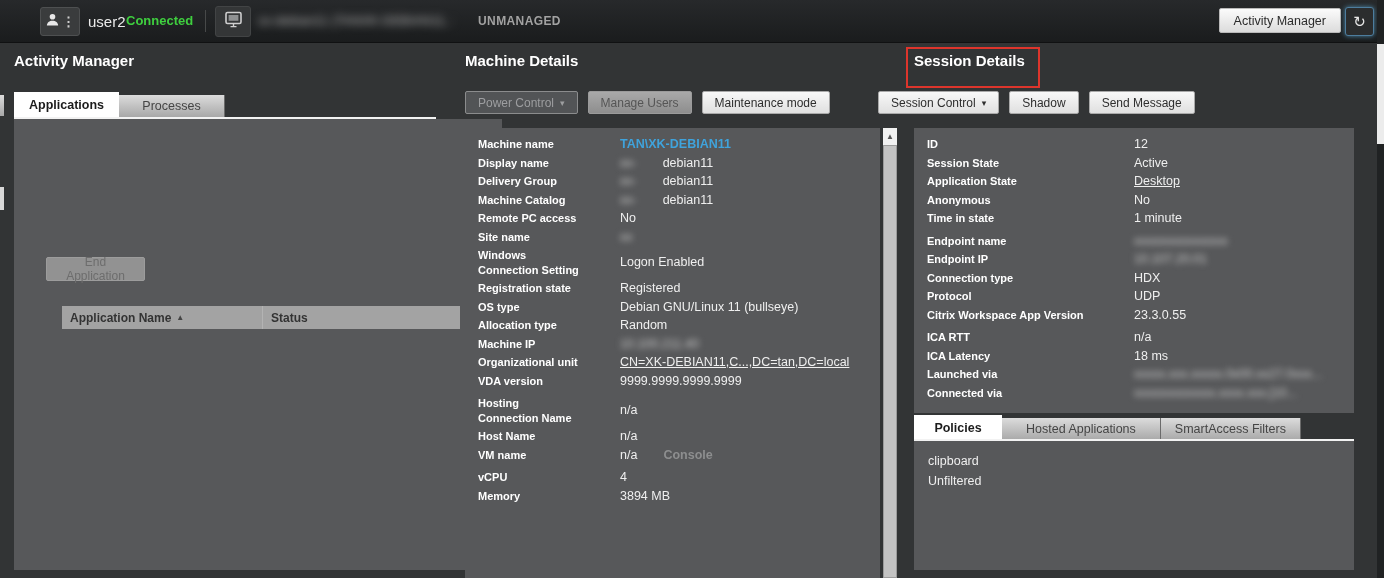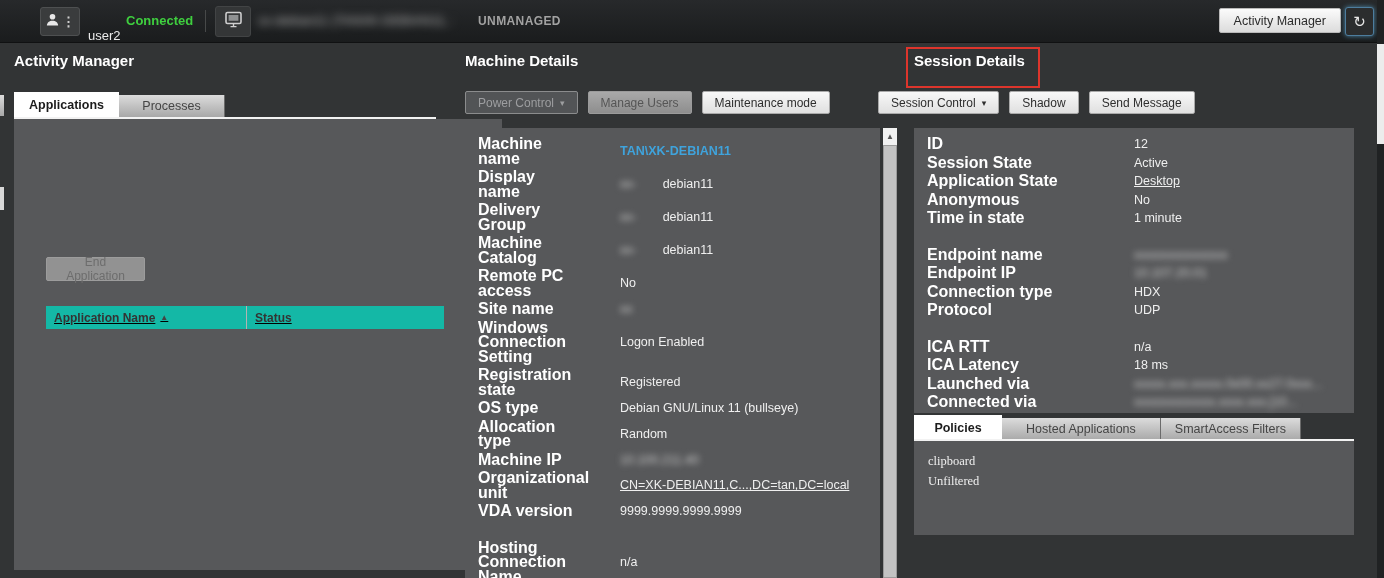--- a/index.html
+++ b/index.html
@@ -4,21 +4,21 @@
 <style>
   html,body{margin:0;padding:0;background:#323435;}
   #app{position:relative;width:1384px;height:578px;overflow:hidden;
        font-family:"Liberation Sans",sans-serif;background:#323435;-webkit-font-smoothing:antialiased;}
   
   .topbar{position:absolute;left:0;top:0;width:1384px;height:42px;
           background:linear-gradient(#27292b,#1a1c1d);border-bottom:1px solid #101112;}
   .user-btn{position:absolute;left:40px;top:7px;width:38px;height:27px;border-radius:3px;
             background:#3a3c3d;border:1px solid #4e5051;display:flex;align-items:center;justify-content:center;gap:2px;cursor:pointer;}
   .user-btn .dots{color:#cfcfcf;font-size:13px;line-height:13px;font-weight:bold;}
-  .username{position:absolute;left:88px;top:28px;color:#eaeaea;font-size:13px;}
+  .username{position:absolute;left:88px;top:13px;color:#eaeaea;font-size:15px;}
   .conn-status{position:absolute;left:126px;top:13px;font-size:13px;font-weight:bold;}
   .tb-sep{position:absolute;left:205px;top:10px;width:1px;height:22px;background:#474949;}
   .monitor-btn{position:absolute;left:215px;top:6px;width:34px;height:29px;border-radius:3px;
                background:#343637;border:1px solid #424445;display:flex;align-items:center;justify-content:center;cursor:pointer;}
   .machine-smear{position:absolute;left:258px;top:13px;width:196px;color:#b5b5b5;font-size:13px;
                  filter:blur(4px);white-space:nowrap;overflow:hidden;}
   .unmanaged{position:absolute;left:478px;top:14px;color:#a2a2a2;font-size:12px;font-weight:bold;letter-spacing:.4px;}
   .am-btn{position:absolute;right:43px;top:8px;height:25px;padding:0 14px;font-size:12.5px;color:#2b2b2b;
           background:linear-gradient(#fbfbfb,#dcdcdc);border:1px solid #b9b9b9;border-radius:2px;cursor:pointer;
           font-family:"Liberation Sans",sans-serif;}
@@ -42,32 +42,32 @@
   .tab{height:22px;padding:0 0;display:flex;align-items:center;justify-content:center;
        background:linear-gradient(#dcdcdc,#a8a8a8);color:#454545;font-size:12.5px;cursor:pointer;
        border-right:1px solid #6b6b6b;}
   .tab.active{height:25px;background:#fff;color:#1c1c1c;font-weight:bold;border-right:none;text-align:center;}
   .tab-underline{position:absolute;height:2px;background:#f2f2f2;}
   
   .gbox{position:absolute;background:#57585a;}
   
   .kv{padding-top:7px;}
   .kv-row{display:flex;align-items:center;padding:2px 6px 2px 13px;line-height:14.5px;}
-  .kv-row.gap{margin-top:18px;}
-  .kv-label{color:#fff;font-weight:bold;font-size:16px;box-sizing:border-box;flex:0 0 auto;}
+  .kv-row.gap{margin-top:4px;}
+  .kv-label{color:#fff;font-weight:bold;font-size:11px;box-sizing:border-box;flex:0 0 auto;}
   .kv--m .kv-label{width:142px;padding-right:40px;}
   .kv--s .kv-label{width:207px;padding-right:14px;}
   .kv-value{color:#efefef;font-size:12.5px;display:flex;align-items:center;gap:26px;min-width:0;}
   .kv-value .val.link{color:#3fa3dc;font-weight:bold;cursor:pointer;}
   .kv-value .val.ulink{text-decoration:underline;cursor:pointer;}
   .kv-value .blur{filter:blur(3px);color:#c9c9c9;white-space:nowrap;}
   .kv-value .extra{color:#8d8e8f;font-weight:bold;cursor:default;}
   
   .end-app{position:absolute;left:32px;top:138px;width:99px;height:24px;font-size:12px;}
-  .grid-head{position:absolute;left:32px;top:187px;width:398px;height:23px;display:flex;background:#14b8a6;text-decoration:underline;}
+  .grid-head{position:absolute;left:48px;top:187px;width:398px;height:23px;display:flex;background:#a3a3a3;}
   .grid-head .cell{display:flex;align-items:center;padding-left:8px;font-size:12px;font-weight:bold;color:#333;box-sizing:border-box;}
   .grid-head .cell:first-child{width:201px;border-right:1px solid #b3b3b3;}
   .grid-head .sort{font-size:8px;margin-left:5px;color:#444;}
   .sliver{position:absolute;left:0;width:4px;}
   .sliver-tab{top:95px;height:21px;background:linear-gradient(#dcdcdc,#a8a8a8);}
   .sliver-head{top:187px;height:23px;background:#d8d8d8;}
   
   .mscroll{position:absolute;left:883px;top:128px;width:14px;height:450px;background:#9b9b9b;}
   .mscroll .up{position:absolute;left:0;top:0;width:14px;height:17px;background:#f1f1f1;color:#555;
                font-size:8px;display:flex;align-items:center;justify-content:center;cursor:pointer;}
@@ -363,20 +363,26 @@
           <div class="kv-value">
             <span class="val">HDX</span>
           </div>
         </div>
         <div class="kv-row">
           <div class="kv-label">Protocol</div>
           <div class="kv-value">
             <span class="val">UDP</span>
           </div>
         </div>
+        <div class="kv-row">
+          <div class="kv-label">Citrix Workspace App Version</div>
+          <div class="kv-value">
+            <span class="val">23.3.0.55</span>
+          </div>
+        </div>
         <div class="kv-row gap">
           <div class="kv-label">ICA RTT</div>
           <div class="kv-value">
             <span class="val">n/a</span>
           </div>
         </div>
         <div class="kv-row">
           <div class="kv-label">ICA Latency</div>
           <div class="kv-value">
             <span class="val">18 ms</span>
@@ -404,21 +410,21 @@
       </div>
       <div class="tab" style="min-width:88px;padding:0 24px;box-sizing:border-box;">
         <span>Hosted Applications</span>
       </div>
       <div class="tab" style="min-width:88px;padding:0 14px;box-sizing:border-box;">
         <span>SmartAccess Filters</span>
       </div>
     </div>
   <div class="tab-underline" style="left:914px;top:439px;width:440px;"></div>
 
-  <div class="gbox" style="left:914px;top:441px;width:440px;height:94px;font-family:Liberation Serif, serif;">
+  <div class="gbox" style="left:914px;top:441px;width:440px;height:129px;">
     <div class="plist">
 
     <div class="policy-item">
           <span>clipboard</span>
         </div>
         <div class="policy-item">
           <span>Unfiltered</span>
         </div>
       </div>
   </div>

